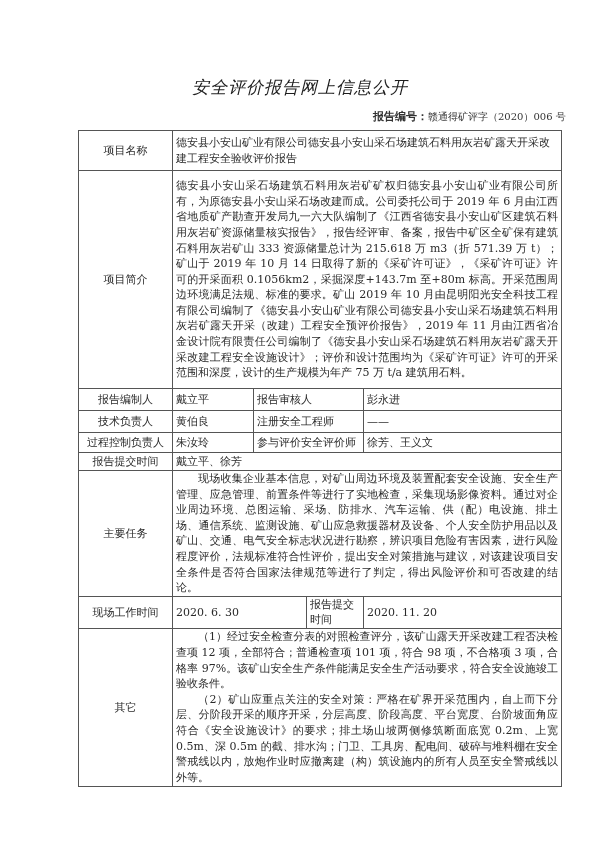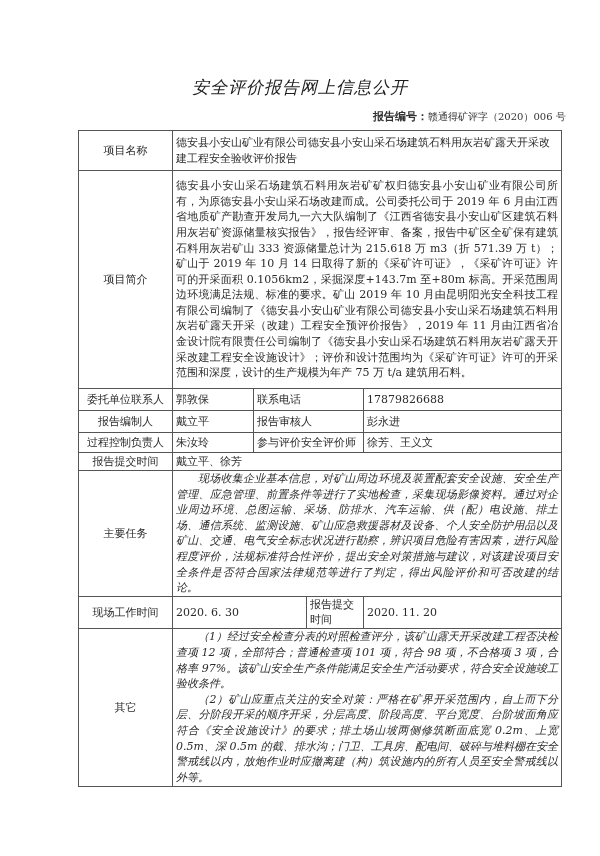--- a/index.html
+++ b/index.html
@@ -22,21 +22,21 @@
     position: absolute; left: 78px; top: 130px; width: 483px;
     border-collapse: collapse; table-layout: fixed;
     font-size: 11px; line-height: 15.6px; color: #2a2a2a;
   }
   table.info td {
     border: 1px solid #555; padding: 0 3px; vertical-align: middle;
   }
   table.info td.lbl { text-align: center; }
   table.info td.c { text-align: left; }
   table.info td.txt { text-align: justify; }
-  .para { text-indent: 2em; font-style: italic; }
+  .para { text-indent: 2em; }
 </style>
 </head>
 <body>
 
 <div class="doc-title">安全评价报告网上信息公开</div>
 
 <div class="report-no">
   <span class="lbl">报告编号：</span><span>赣通得矿评字（2020）006 号</span>
 </div>
 
@@ -54,30 +54,30 @@
     <td class="lbl">项目名称</td>
     <td class="c" colspan="4">德安县小安山矿业有限公司德安县小安山采石场建筑石料用灰岩矿露天开采改建工程安全验收评价报告</td>
   </tr>
 
   <tr style="height:218px">
     <td class="lbl">项目简介</td>
     <td class="txt" colspan="4">德安县小安山采石场建筑石料用灰岩矿矿权归德安县小安山矿业有限公司所有，为原德安县小安山采石场改建而成。公司委托公司于 2019 年 6 月由江西省地质矿产勘查开发局九一六大队编制了《江西省德安县小安山矿区建筑石料用灰岩矿资源储量核实报告》，报告经评审、备案，报告中矿区全矿保有建筑石料用灰岩矿山 333 资源储量总计为 215.618 万 m3（折 571.39 万 t）；矿山于 2019 年 10 月 14 日取得了新的《采矿许可证》，《采矿许可证》许可的开采面积 0.1056km2，采掘深度+143.7m 至+80m 标高。开采范围周边环境满足法规、标准的要求。矿山 2019 年 10 月由昆明阳光安全科技工程有限公司编制了《德安县小安山矿业有限公司德安县小安山采石场建筑石料用灰岩矿露天开采（改建）工程安全预评价报告》，2019 年 11 月由江西省冶金设计院有限责任公司编制了《德安县小安山采石场建筑石料用灰岩矿露天开采改建工程安全设施设计》；评价和设计范围均为《采矿许可证》许可的开采范围和深度，设计的生产规模为年产 75 万 t/a 建筑用石料。</td>
   </tr>
 
   <tr style="height:22px">
-    <td class="lbl">委托单位联系人</td>
-    <td class="c">郭敦保</td>
-    <td class="c" colspan="2">联系电话</td>
-    <td class="c">17879826688</td>
-  </tr>
-  <tr style="height:22px">
     <td class="lbl">报告编制人</td>
     <td class="c">戴立平</td>
     <td class="c" colspan="2">报告审核人</td>
     <td class="c">彭永进</td>
+  </tr>
+  <tr style="height:22px">
+    <td class="lbl">技术负责人</td>
+    <td class="c">黄伯良</td>
+    <td class="c" colspan="2">注册安全工程师</td>
+    <td class="c">——</td>
   </tr>
   <tr style="height:20px">
     <td class="lbl">过程控制负责人</td>
     <td class="c">朱汝玲</td>
     <td class="c" colspan="2">参与评价安全评价师</td>
     <td class="c">徐芳、王义文</td>
   </tr>
 
   <tr style="height:18px">
     <td class="lbl">报告提交时间</td>

